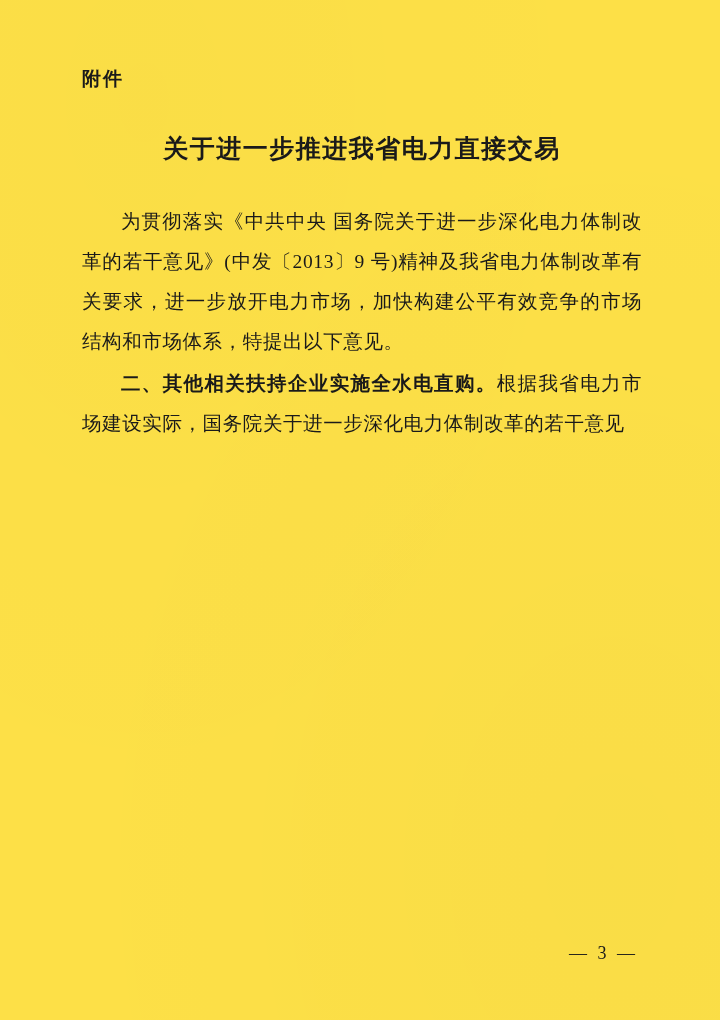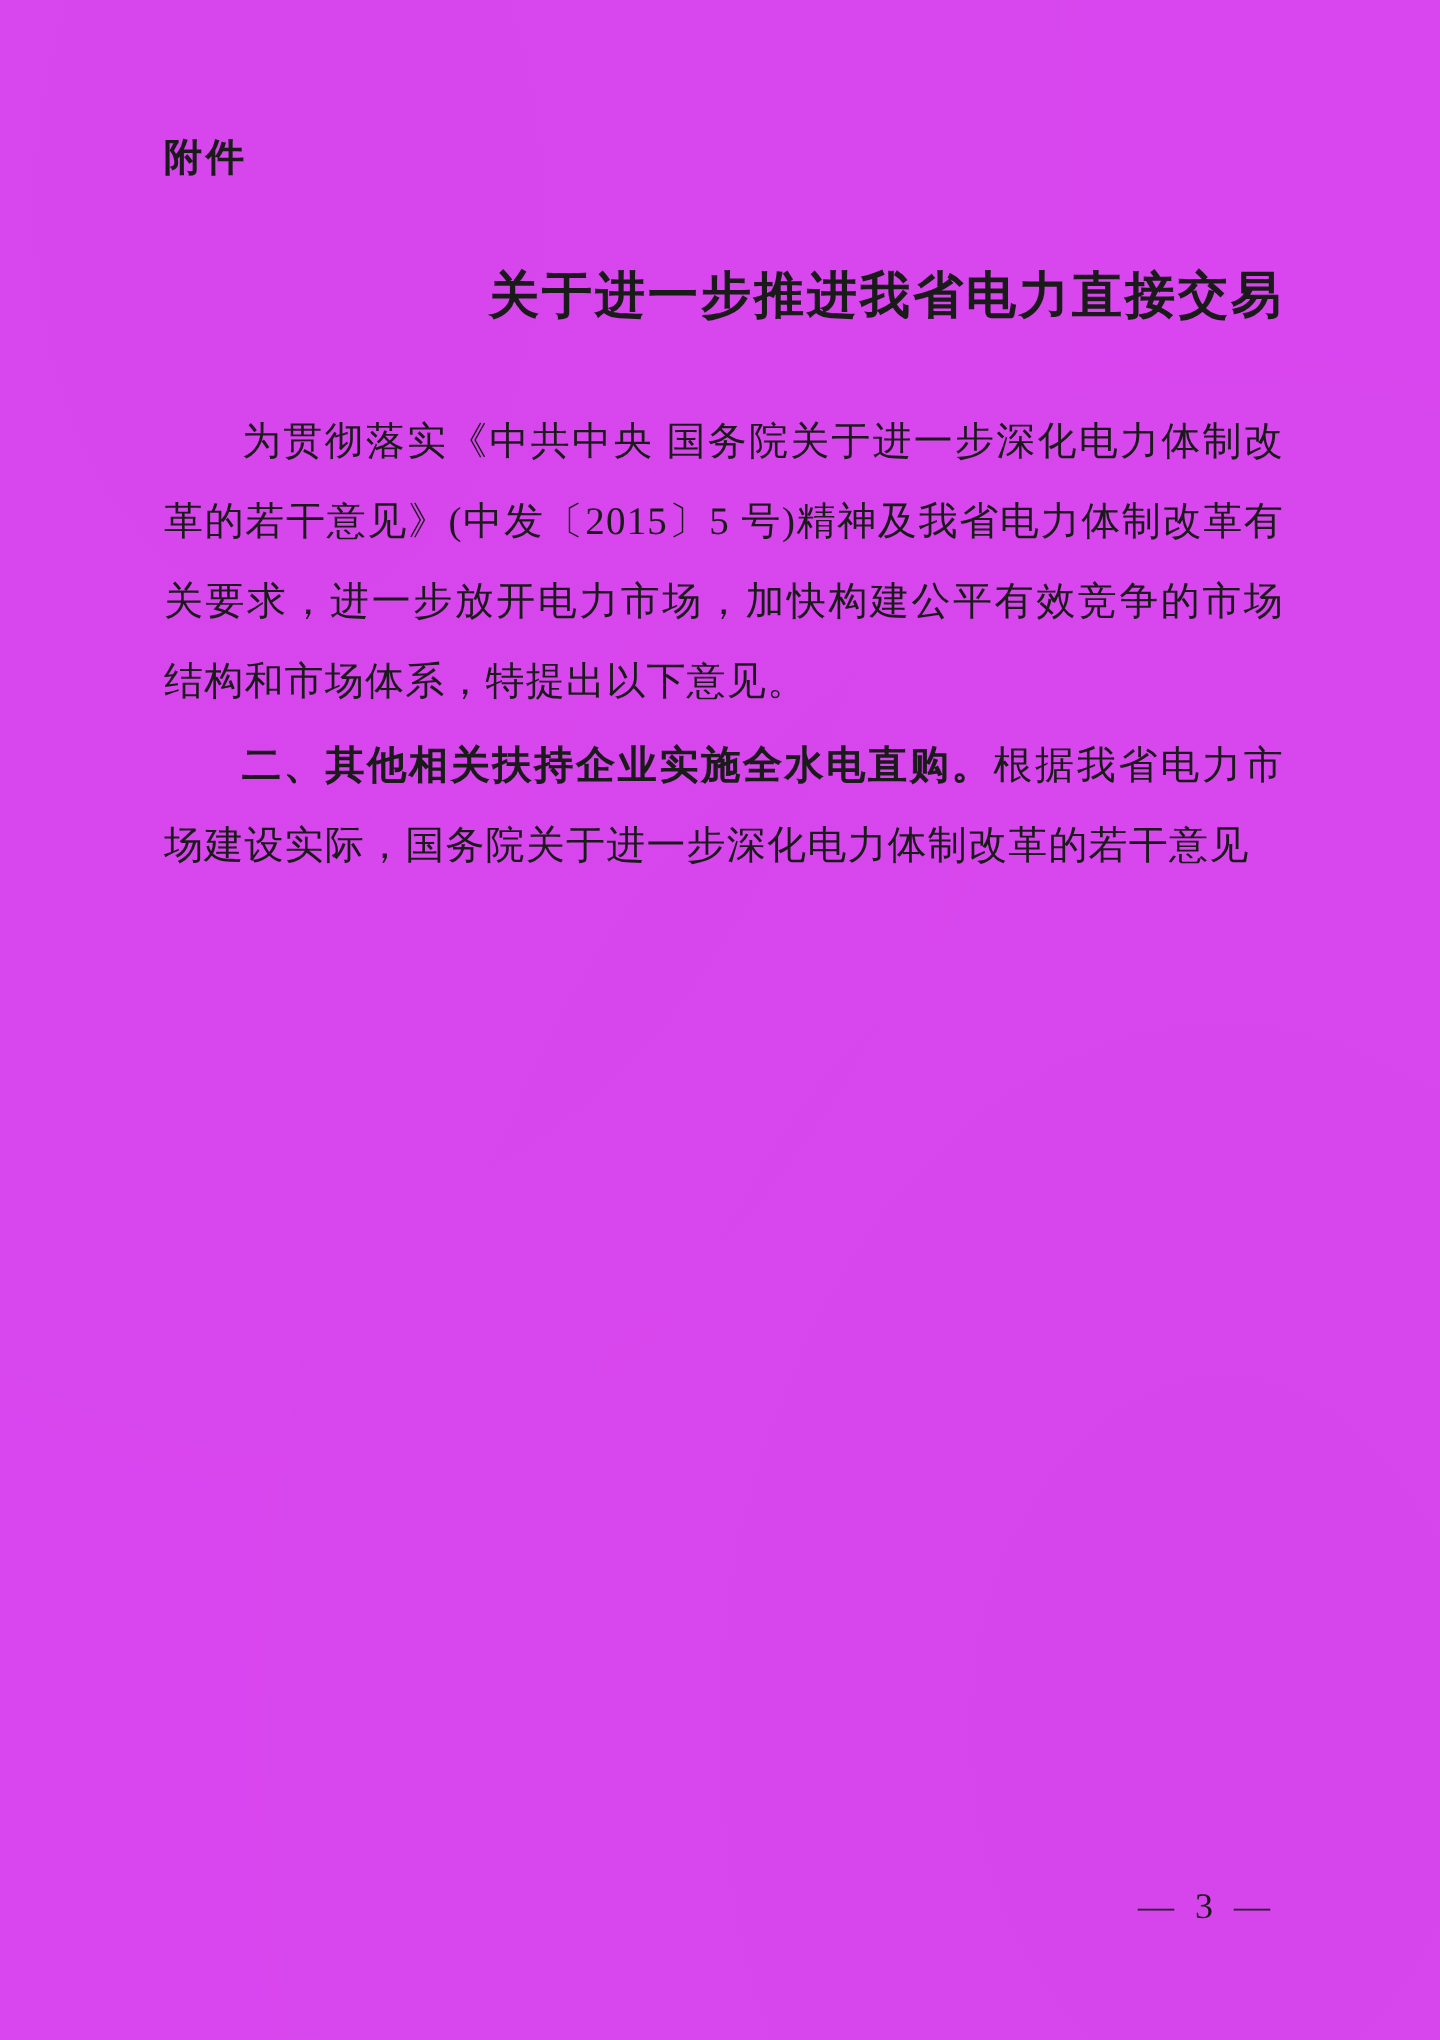--- a/index.html
+++ b/index.html
@@ -11,21 +11,21 @@
     height: 1020px;
     background: #ffffff;
     font-family: "Liberation Serif", "DejaVu Serif", serif;
     color: #1a1a1a;
     overflow: hidden;
   }
   .page {
     position: relative;
     width: 720px;
     height: 1020px;
-    background: #d946ef;
+    background: #fde047;
     box-sizing: border-box;
     padding: 0;
   }
   
   .page::before {
     content: "";
     position: absolute;
     inset: 0;
     background:
       radial-gradient(ellipse at 20% 10%, rgba(0,0,0,0.012), rgba(0,0,0,0) 60%),
@@ -38,21 +38,21 @@
   }
   .attachment-label {
     font-size: 19px;
     font-weight: bold;
     letter-spacing: 2px;
     font-family: "Liberation Sans", "DejaVu Sans", sans-serif;
     margin: 10px 0 0 0;
   }
   .doc-title {
     margin: 38px 0 0 0;
-    text-align: right;
+    text-align: center;
     font-size: 25px;
     font-weight: bold;
     line-height: 1.5;
     letter-spacing: 1.5px;
     font-family: "Liberation Serif", "DejaVu Serif", serif;
   }
   .doc-title .line {
     display: block;
   }
   .body-text {
@@ -87,21 +87,21 @@
 
     <div class="attachment-label">附件</div>
 
     <h1 class="doc-title">
       <span class="line">关于进一步推进我省电力直接交易</span>
     </h1>
 
     <div class="body-text">
 
       <p class="para">
-        <span>为贯彻落实《中共中央 国务院关于进一步深化电力体制改革的若干意见》(中发〔2015〕5 号)精神及我省电力体制改革有关要求，进一步放开电力市场，加快构建公平有效竞争的市场结构和市场体系，特提出以下意见。</span>
+        <span>为贯彻落实《中共中央 国务院关于进一步深化电力体制改革的若干意见》(中发〔2013〕9 号)精神及我省电力体制改革有关要求，进一步放开电力市场，加快构建公平有效竞争的市场结构和市场体系，特提出以下意见。</span>
       </p>
 
 
 
 
       <p class="para">
         <span class="lead">二、其他相关扶持企业实施全水电直购。</span><span>根据我省电力市场建设实际，国务院关于进一步深化电力体制改革的若干意见</span>
       </p>
 
     </div>

